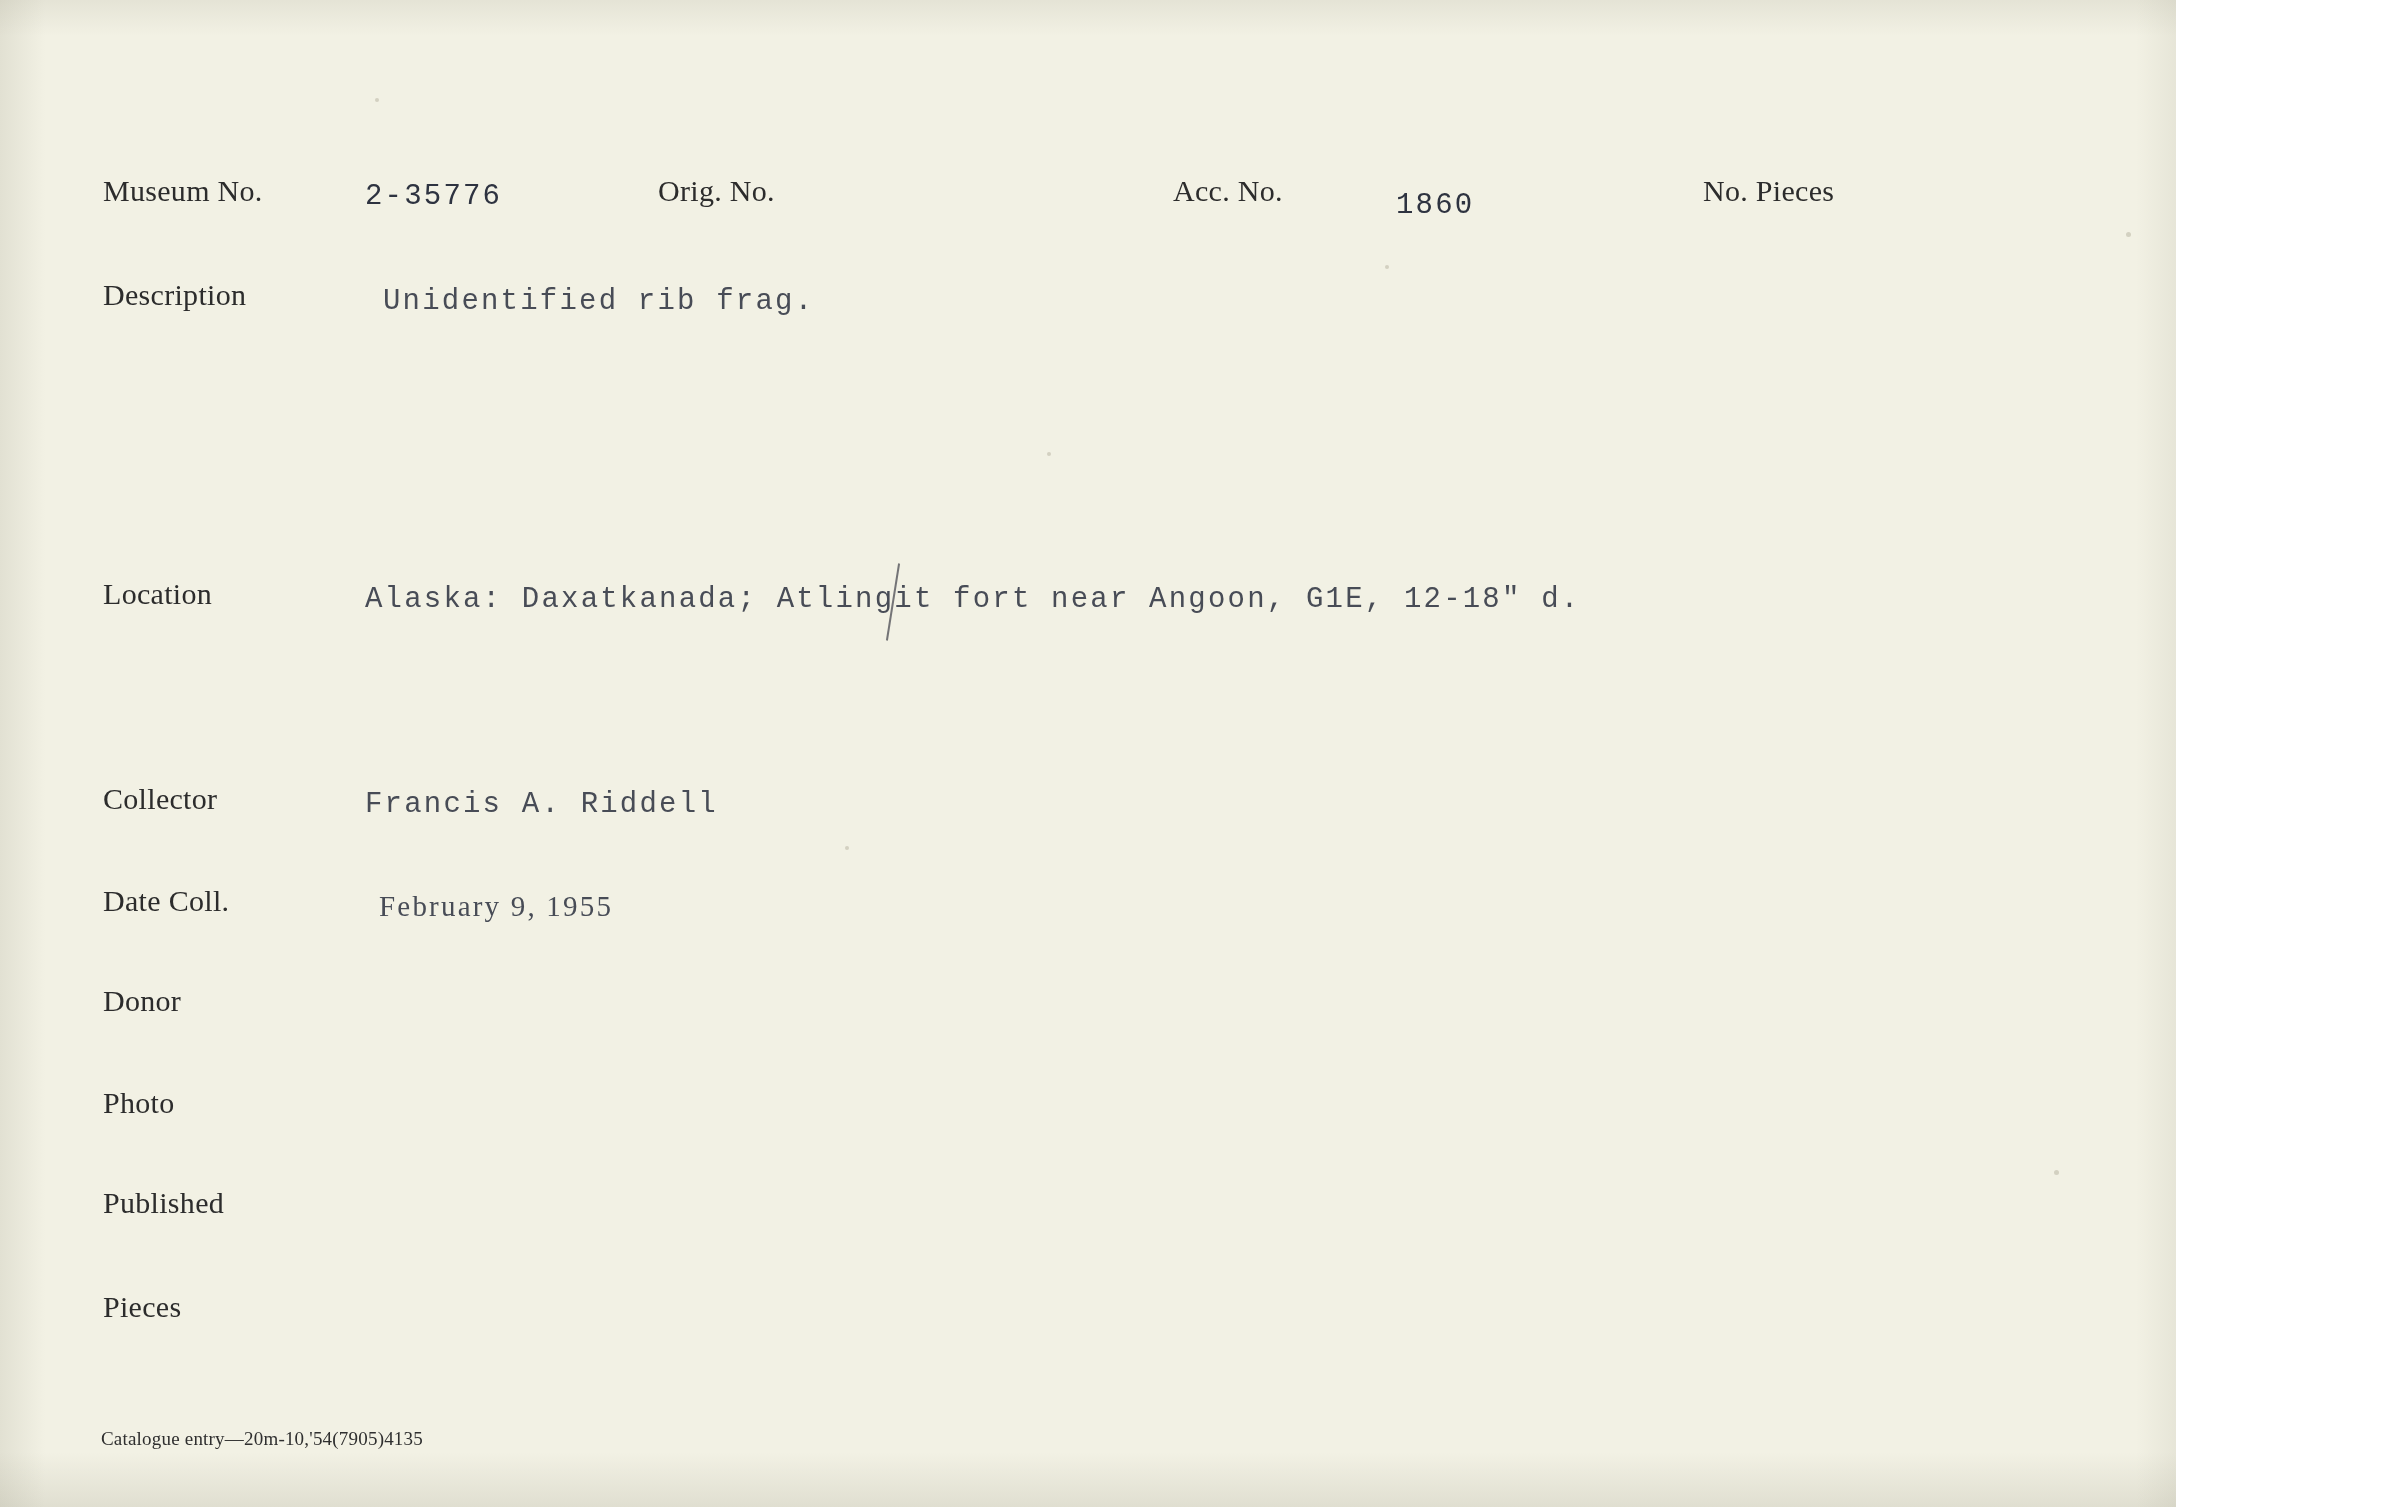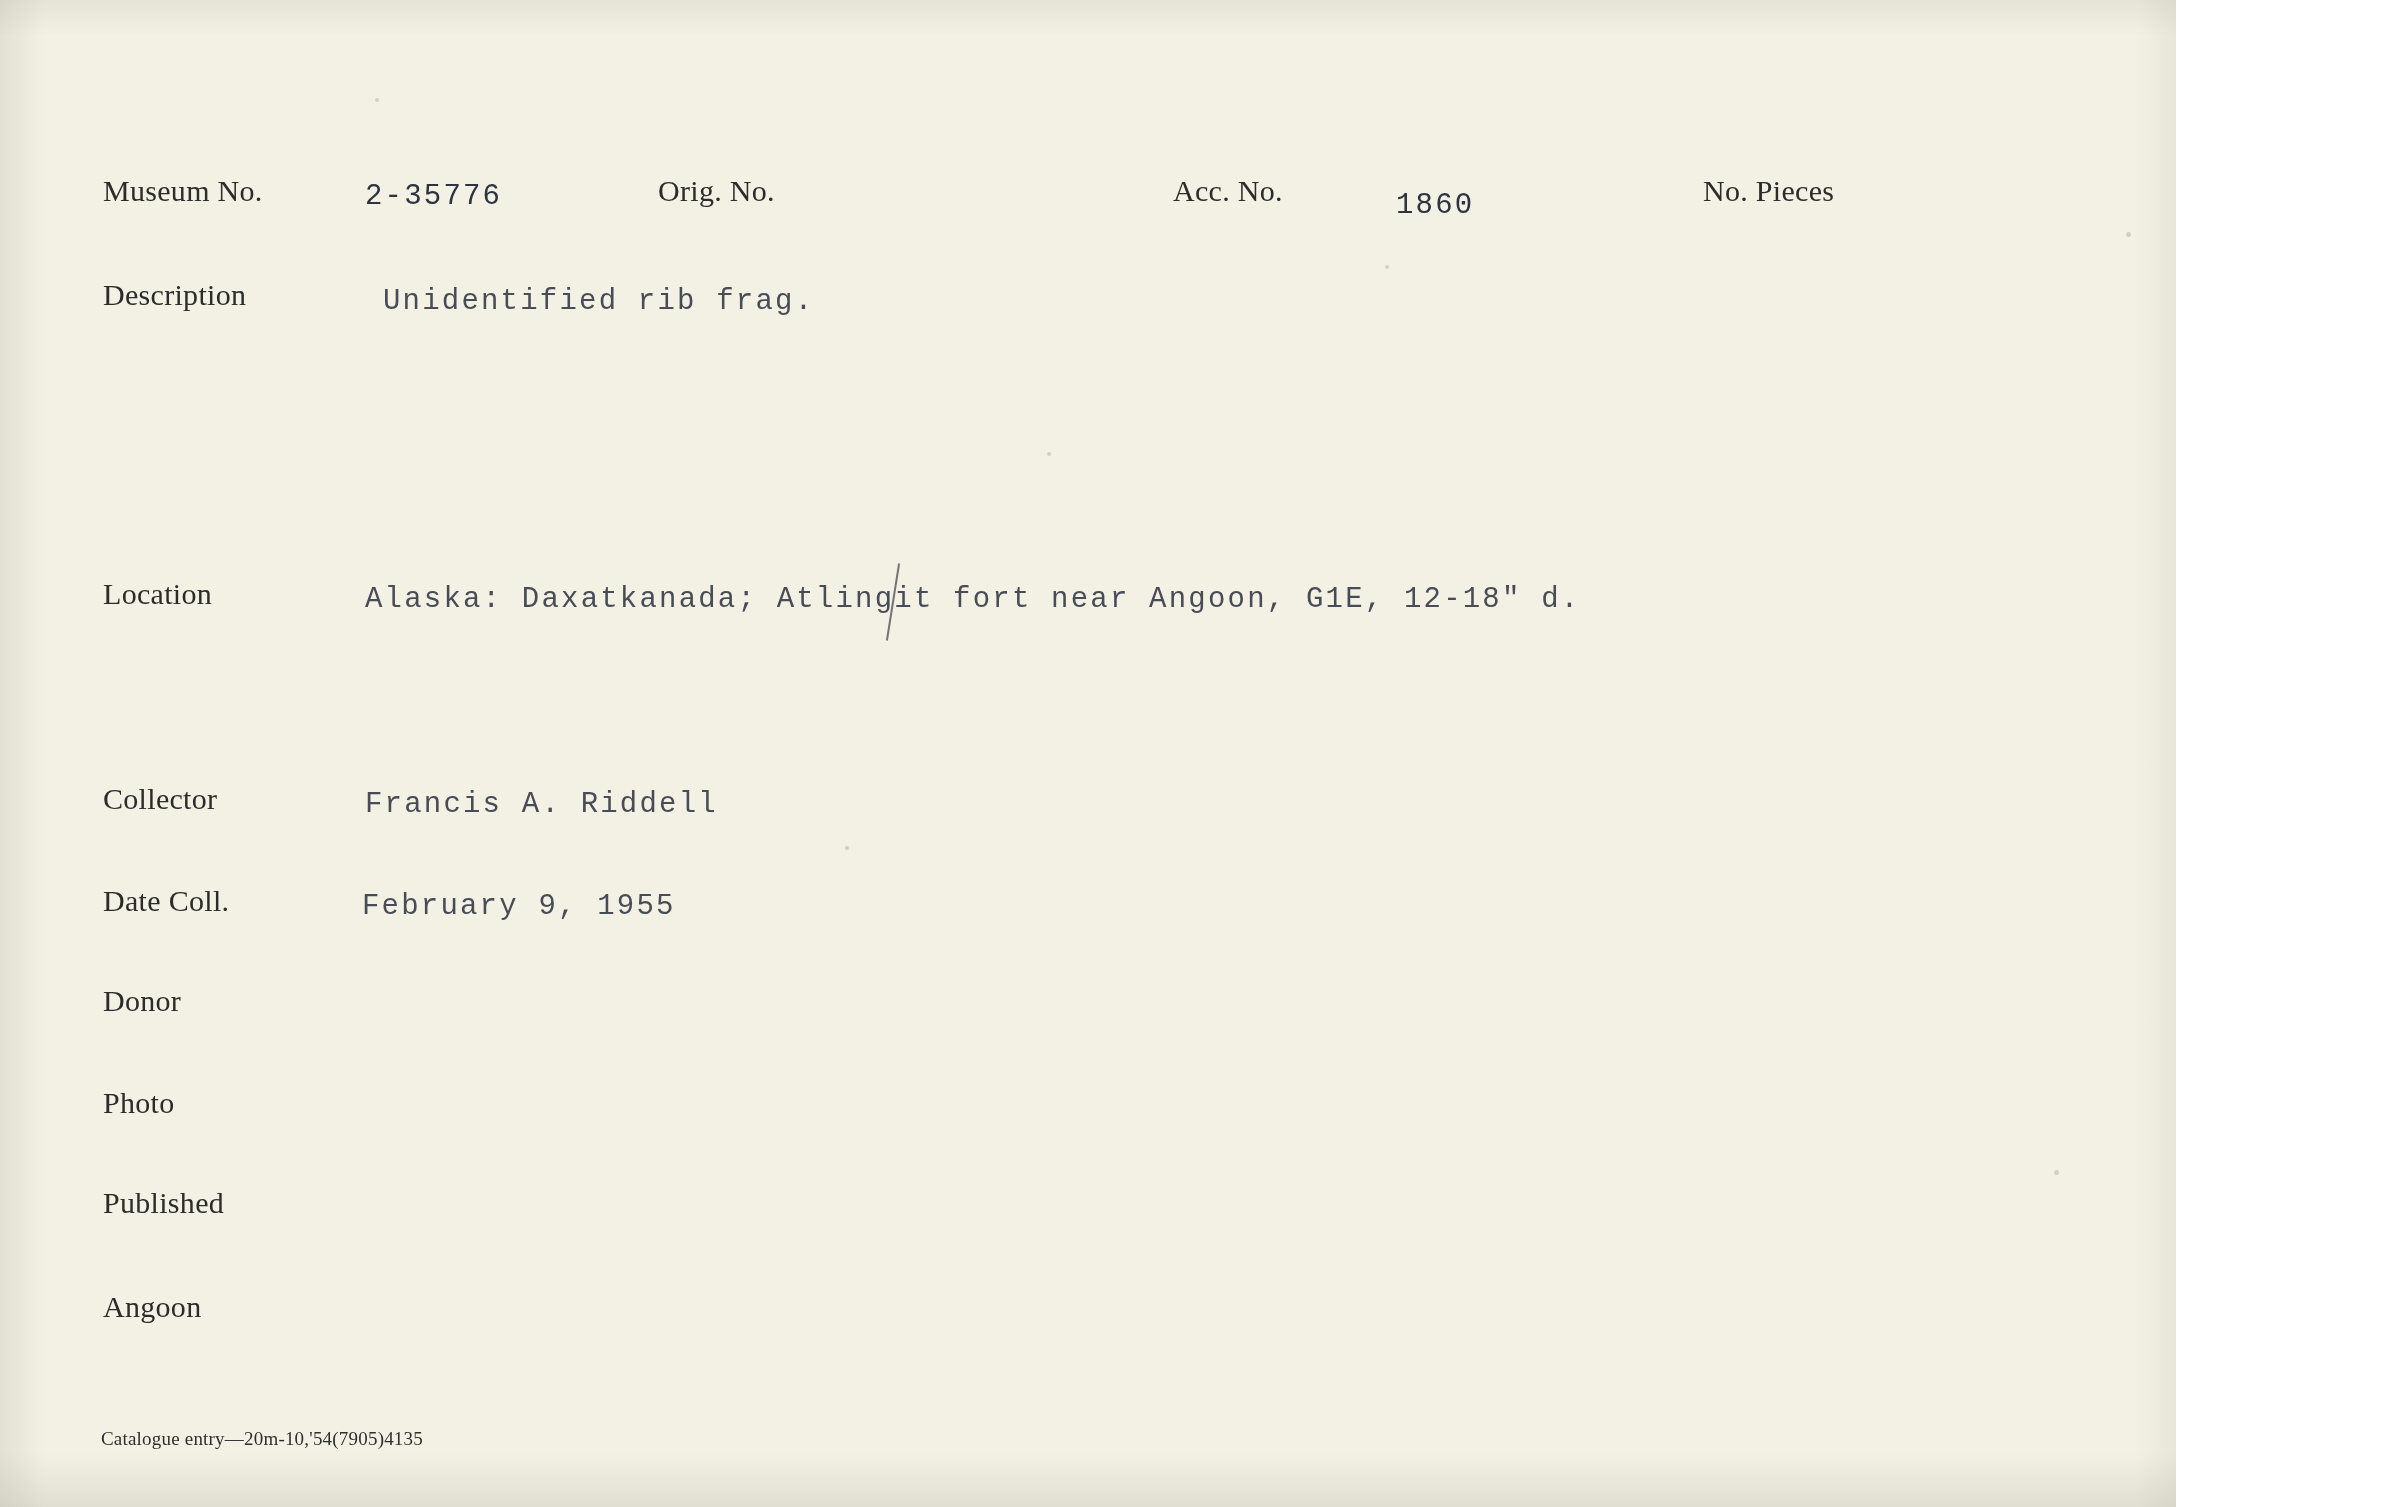--- a/index.html
+++ b/index.html
@@ -115,28 +115,28 @@
   <div class="typed faded" style="left:383px; top:285px;">Unidentified rib frag.</div>
 
   <div class="label" style="left:103px; top:577px;">Location</div>
   <div class="typed faded" style="left:365px; top:583px;">Alaska: Daxatkanada; Atlingit fort near Angoon, G1E, 12-18" d.</div>
   <div class="pen-mark" style="left:892px; top:563px;"></div>
 
   <div class="label" style="left:103px; top:782px;">Collector</div>
   <div class="typed faded" style="left:365px; top:788px;">Francis A. Riddell</div>
 
   <div class="label" style="left:103px; top:884px;">Date Coll.</div>
-  <div class="typed faded" style="left:362px; top:890px;">February 9, 1955</div>
+  <div class="typed faded" style="left:379px; top:890px;font-family:Liberation Serif, serif;">February 9, 1955</div>
 
   <div class="label" style="left:103px; top:984px;">Donor</div>
 
   <div class="label" style="left:103px; top:1086px;">Photo</div>
   <div class="typed" style="left:365px; top:1092px;"></div>
 
   <div class="label" style="left:103px; top:1186px;">Published</div>
   <div class="typed" style="left:365px; top:1192px;"></div>
 
-  <div class="label" style="left:103px; top:1290px;">Angoon</div>
+  <div class="label" style="left:103px; top:1290px;">Pieces</div>
   <div class="typed" style="left:365px; top:1296px;"></div>
 
   <div class="footer" style="left:101px; top:1428px;">Catalogue entry—20m-10,'54(7905)4135</div>
 
 </div>
 
 </body></html>

